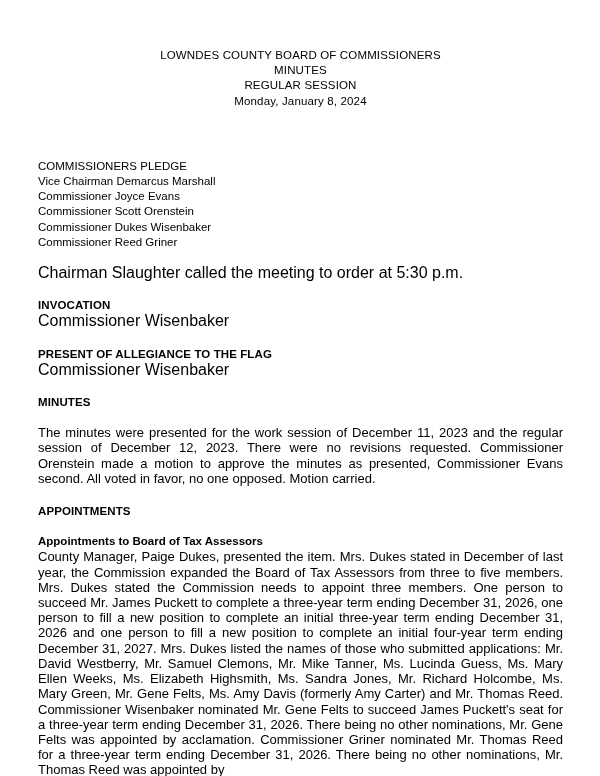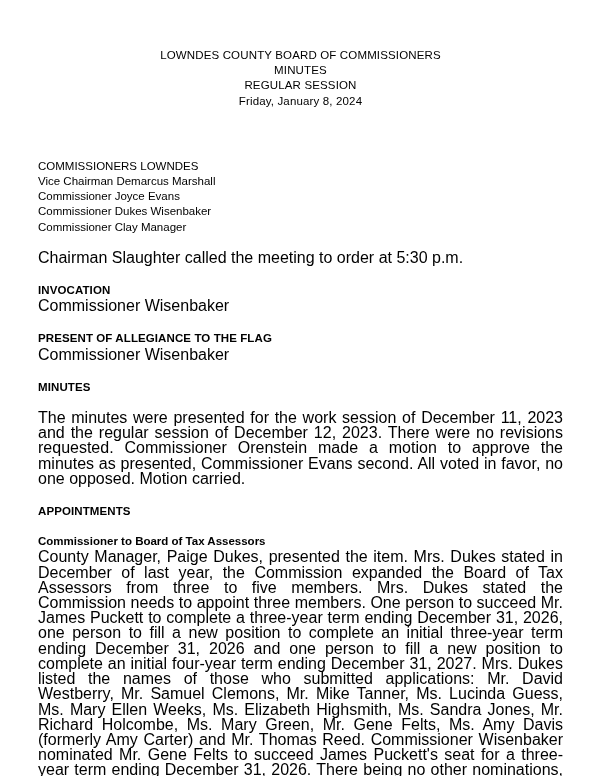--- a/index.html
+++ b/index.html
@@ -62,51 +62,52 @@
     line-height: 15.2px;
     letter-spacing: 0.1px;
   }
   .subheading {
     font-size: 11.5px;
     font-weight: bold;
     line-height: 15.2px;
   }
 
   .body-par {
-    font-size: 16px;
+    font-size: 13px;
     line-height: 15.2px;
     text-align: justify;
     text-justify: inter-word;
     hyphens: none;
   }
   .body-par.last {
     
   }
 </style>
 </head>
 <body>
 
 <div class="page">
   <div class="content">
 
     <div class="title-block">
       <div class="title-line">LOWNDES COUNTY BOARD OF COMMISSIONERS</div>
       <div class="title-line">MINUTES</div>
       <div class="title-line">REGULAR SESSION</div>
-      <div class="title-line">Friday, January 8, 2024</div>
+      <div class="title-line">Monday, January 8, 2024</div>
     </div>
 
     <div class="spacer-lg"></div>
 
     <div class="roster">
-      <div class="roster-line">COMMISSIONERS LOWNDES</div>
+      <div class="roster-line">COMMISSIONERS PLEDGE</div>
       <div class="roster-line">Vice Chairman Demarcus Marshall</div>
       <div class="roster-line">Commissioner Joyce Evans</div>
+      <div class="roster-line">Commissioner Scott Orenstein</div>
       <div class="roster-line">Commissioner Dukes Wisenbaker</div>
-      <div class="roster-line">Commissioner Clay Manager</div>
+      <div class="roster-line">Commissioner Reed Griner</div>
     </div>
 
     <div class="gap-1"></div>
 
     <div class="plain-line">Chairman Slaughter called the meeting to order at 5:30 p.m.</div>
 
     <div class="gap-head"></div>
 
     <div class="heading">INVOCATION</div>
     <div class="plain-line">Commissioner Wisenbaker</div>
@@ -119,17 +120,17 @@
     <div class="gap-head"></div>
 
     <div class="heading">MINUTES</div>
     <div class="gap-1"></div>
     <div class="body-par">The minutes were presented for the work session of December 11, 2023 and the regular session of December 12, 2023.  There were no revisions requested.  Commissioner Orenstein made a motion to approve the minutes as presented, Commissioner Evans second.  All voted in favor, no one opposed.  Motion carried.</div>
 
     <div class="gap-head"></div>
 
     <div class="heading">APPOINTMENTS</div>
     <div class="gap-1"></div>
-    <div class="subheading">Commissioner to Board of Tax Assessors</div>
+    <div class="subheading">Appointments to Board of Tax Assessors</div>
     <div class="body-par last">County Manager, Paige Dukes, presented the item.  Mrs. Dukes stated in December of last year, the Commission expanded the Board of Tax Assessors from three to five members.  Mrs. Dukes stated the Commission needs to appoint three members.  One person to succeed Mr. James Puckett to complete a three-year term ending December 31, 2026, one person to fill a new position to complete an initial three-year term ending December 31, 2026 and one person to fill a new position to complete an initial four-year term ending December 31, 2027.  Mrs. Dukes listed the names of those who submitted applications: Mr. David Westberry, Mr. Samuel Clemons, Mr. Mike Tanner, Ms. Lucinda Guess, Ms. Mary Ellen Weeks, Ms. Elizabeth Highsmith, Ms. Sandra Jones, Mr. Richard Holcombe, Ms. Mary Green, Mr. Gene Felts, Ms. Amy Davis (formerly Amy Carter) and Mr. Thomas Reed.  Commissioner Wisenbaker nominated Mr. Gene Felts to succeed James Puckett's seat for a three-year term ending December 31, 2026.  There being no other nominations, Mr. Gene Felts was appointed by acclamation.  Commissioner Griner nominated Mr. Thomas Reed for a three-year term ending December 31, 2026.  There being no other nominations, Mr. Thomas Reed was appointed by</div>
 
   </div>
 </div>
 
 </body></html>

